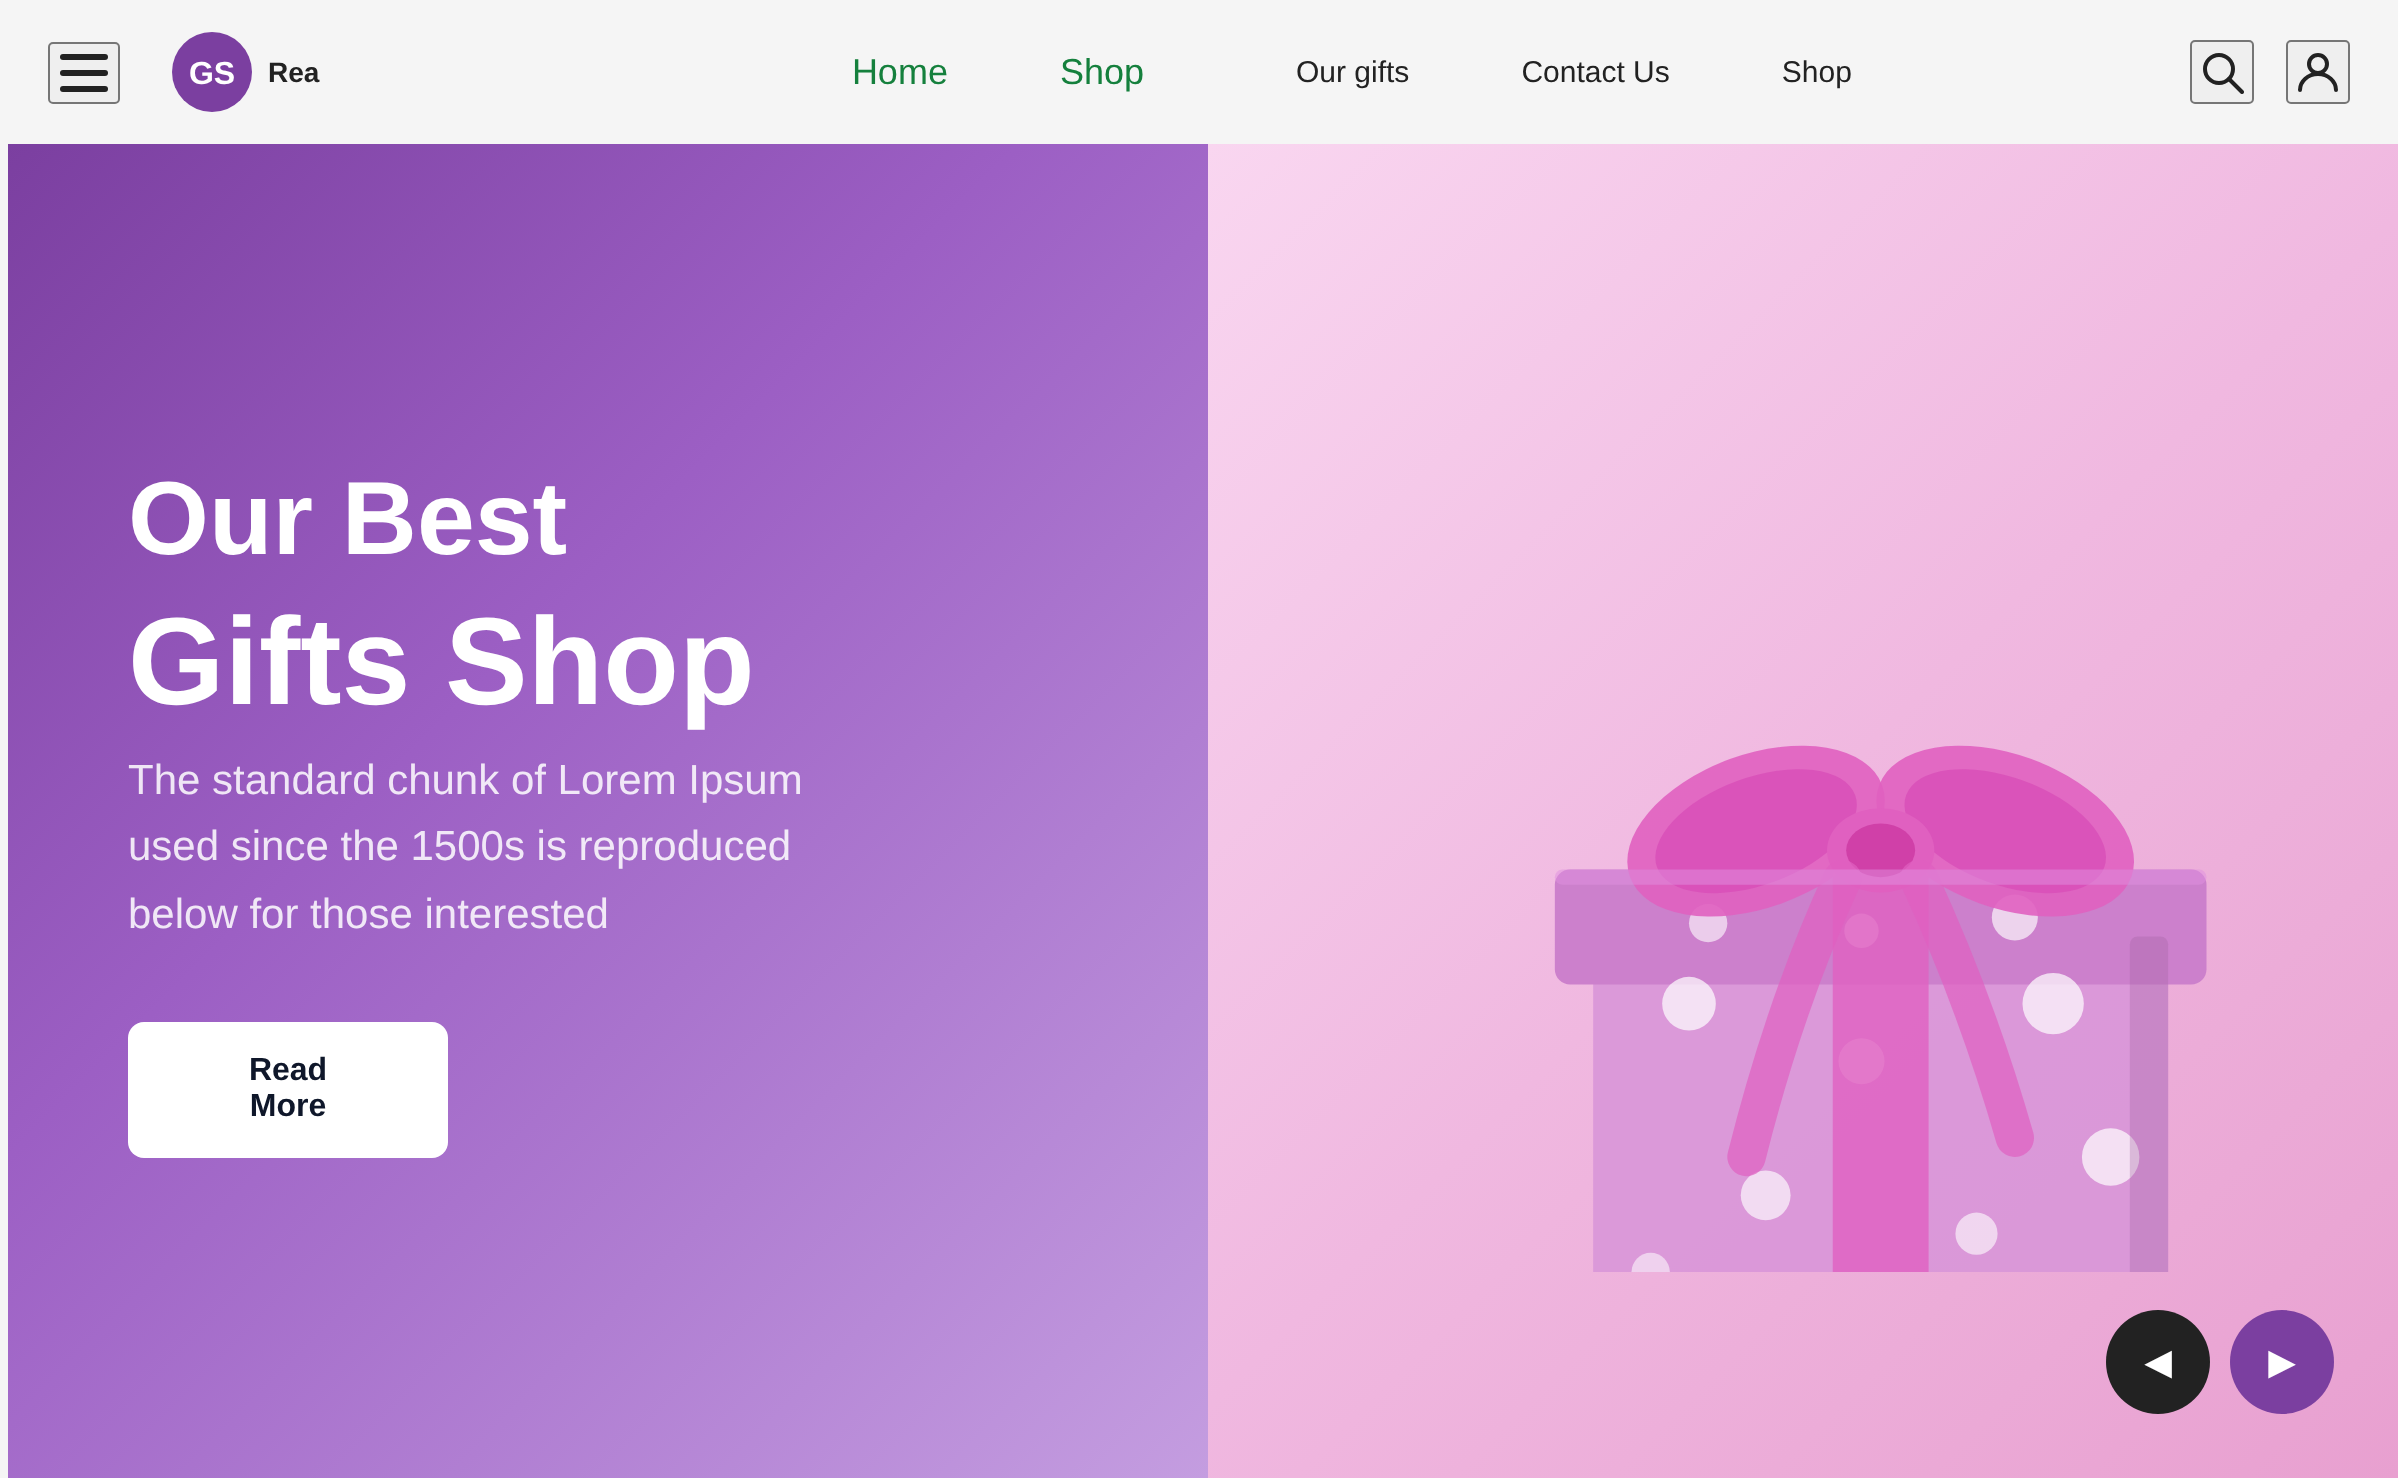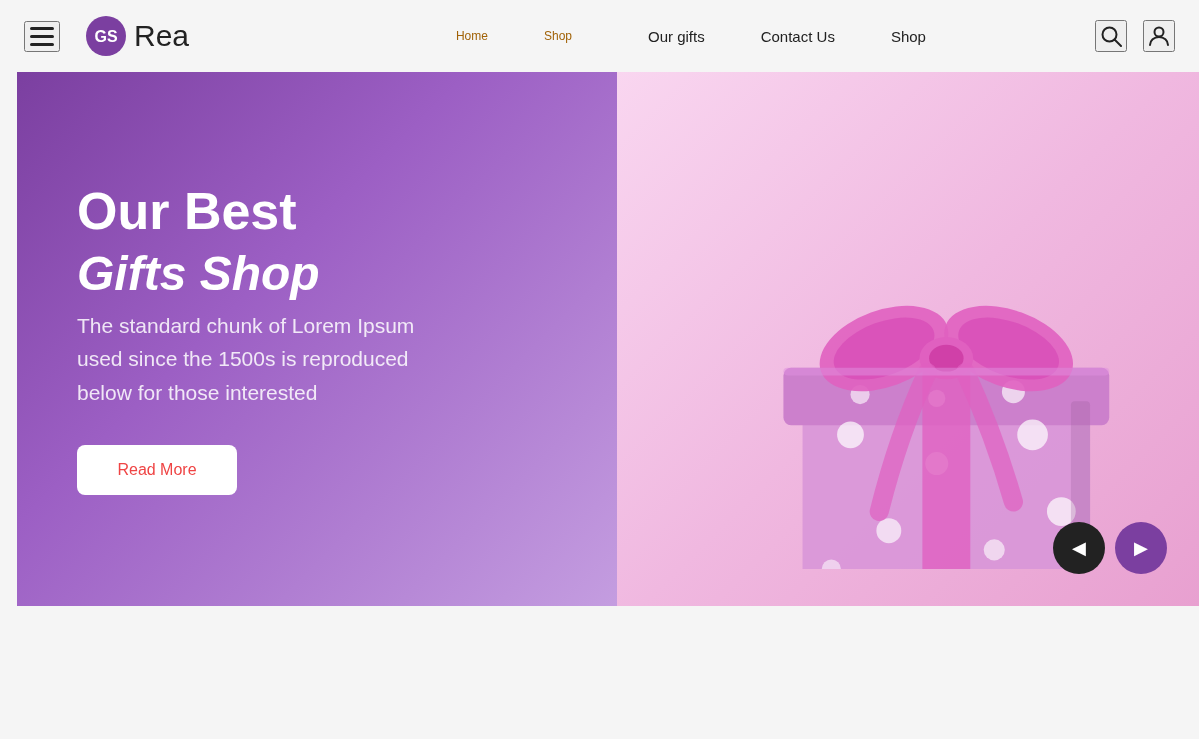--- a/index.html
+++ b/index.html
@@ -41,34 +41,34 @@
       align-items: center;
       gap: 6px;
       text-decoration: none;
     }
     .logo-icon {
       width: 44px;
       height: 44px;
       position: relative;
     }
     .logo-text {
-      font-size: 30px;
-      font-weight: 400;
+      font-size: 14px;
+      font-weight: 700;
       color: #222;
     }
     .nav-left {
       display: flex;
       align-items: center;
       margin-left: auto;
       gap: 0;
     }
     .nav-left a {
       text-decoration: none;
-      color: #a16207;
-      font-size: 12px;
+      color: #15803d;
+      font-size: 18px;
       padding: 0 28px;
       height: 65px;
       display: flex;
       align-items: center;
       font-weight: 500;
     }
     .header-right {
       width: 599px;
       display: flex;
       align-items: center;
@@ -105,63 +105,62 @@
       display: flex;
       align-items: center;
       justify-content: center;
       font-size: 20px;
       color: #222;
     }
 
     
     .hero {
       position: absolute;
-      top: 72px; left: 17px; right: 0;
-      height: 534px;
+      top: 72px; left: 4px; right: 0;
+      height: 667px;
       display: flex;
     }
     .hero-left {
       width: 600px;
       background: linear-gradient(135deg, #7b3fa0 0%, #9c5fc4 40%, #c49de0 100%);
       display: flex;
       flex-direction: column;
       justify-content: center;
       padding: 60px 60px;
       position: relative;
     }
     .hero-title-line1 {
       font-size: 52px;
       font-weight: 700;
       color: #fff;
       line-height: 1.1;
       margin-bottom: 8px;
     }
     .hero-title-line2 {
-      font-size: 48px;
+      font-size: 62px;
       font-weight: 700;
       color: #fff;
       line-height: 1.1;
       margin-bottom: 8px;
-      font-style: italic;
     }
     .hero-description {
       font-size: 21px;
       color: rgba(255,255,255,0.85);
       line-height: 1.6;
       margin-bottom: 36px;
       max-width: 340px;
     }
     .read-more-btn {
       background: #fff;
       border: none;
       border-radius: 8px;
       padding: 16px 40px;
       font-size: 16px;
-      font-weight: 400;
-      color: #ef4444;
+      font-weight: 700;
+      color: #0f172a;
       cursor: pointer;
       width: 160px;
       text-align: center;
     }
 
     .hero-right {
       flex: 1;
       background: #f5c6e8;
       background: linear-gradient(135deg, #f9d6f0 0%, #f0b8e0 50%, #e8a0d0 100%);
       display: flex;

